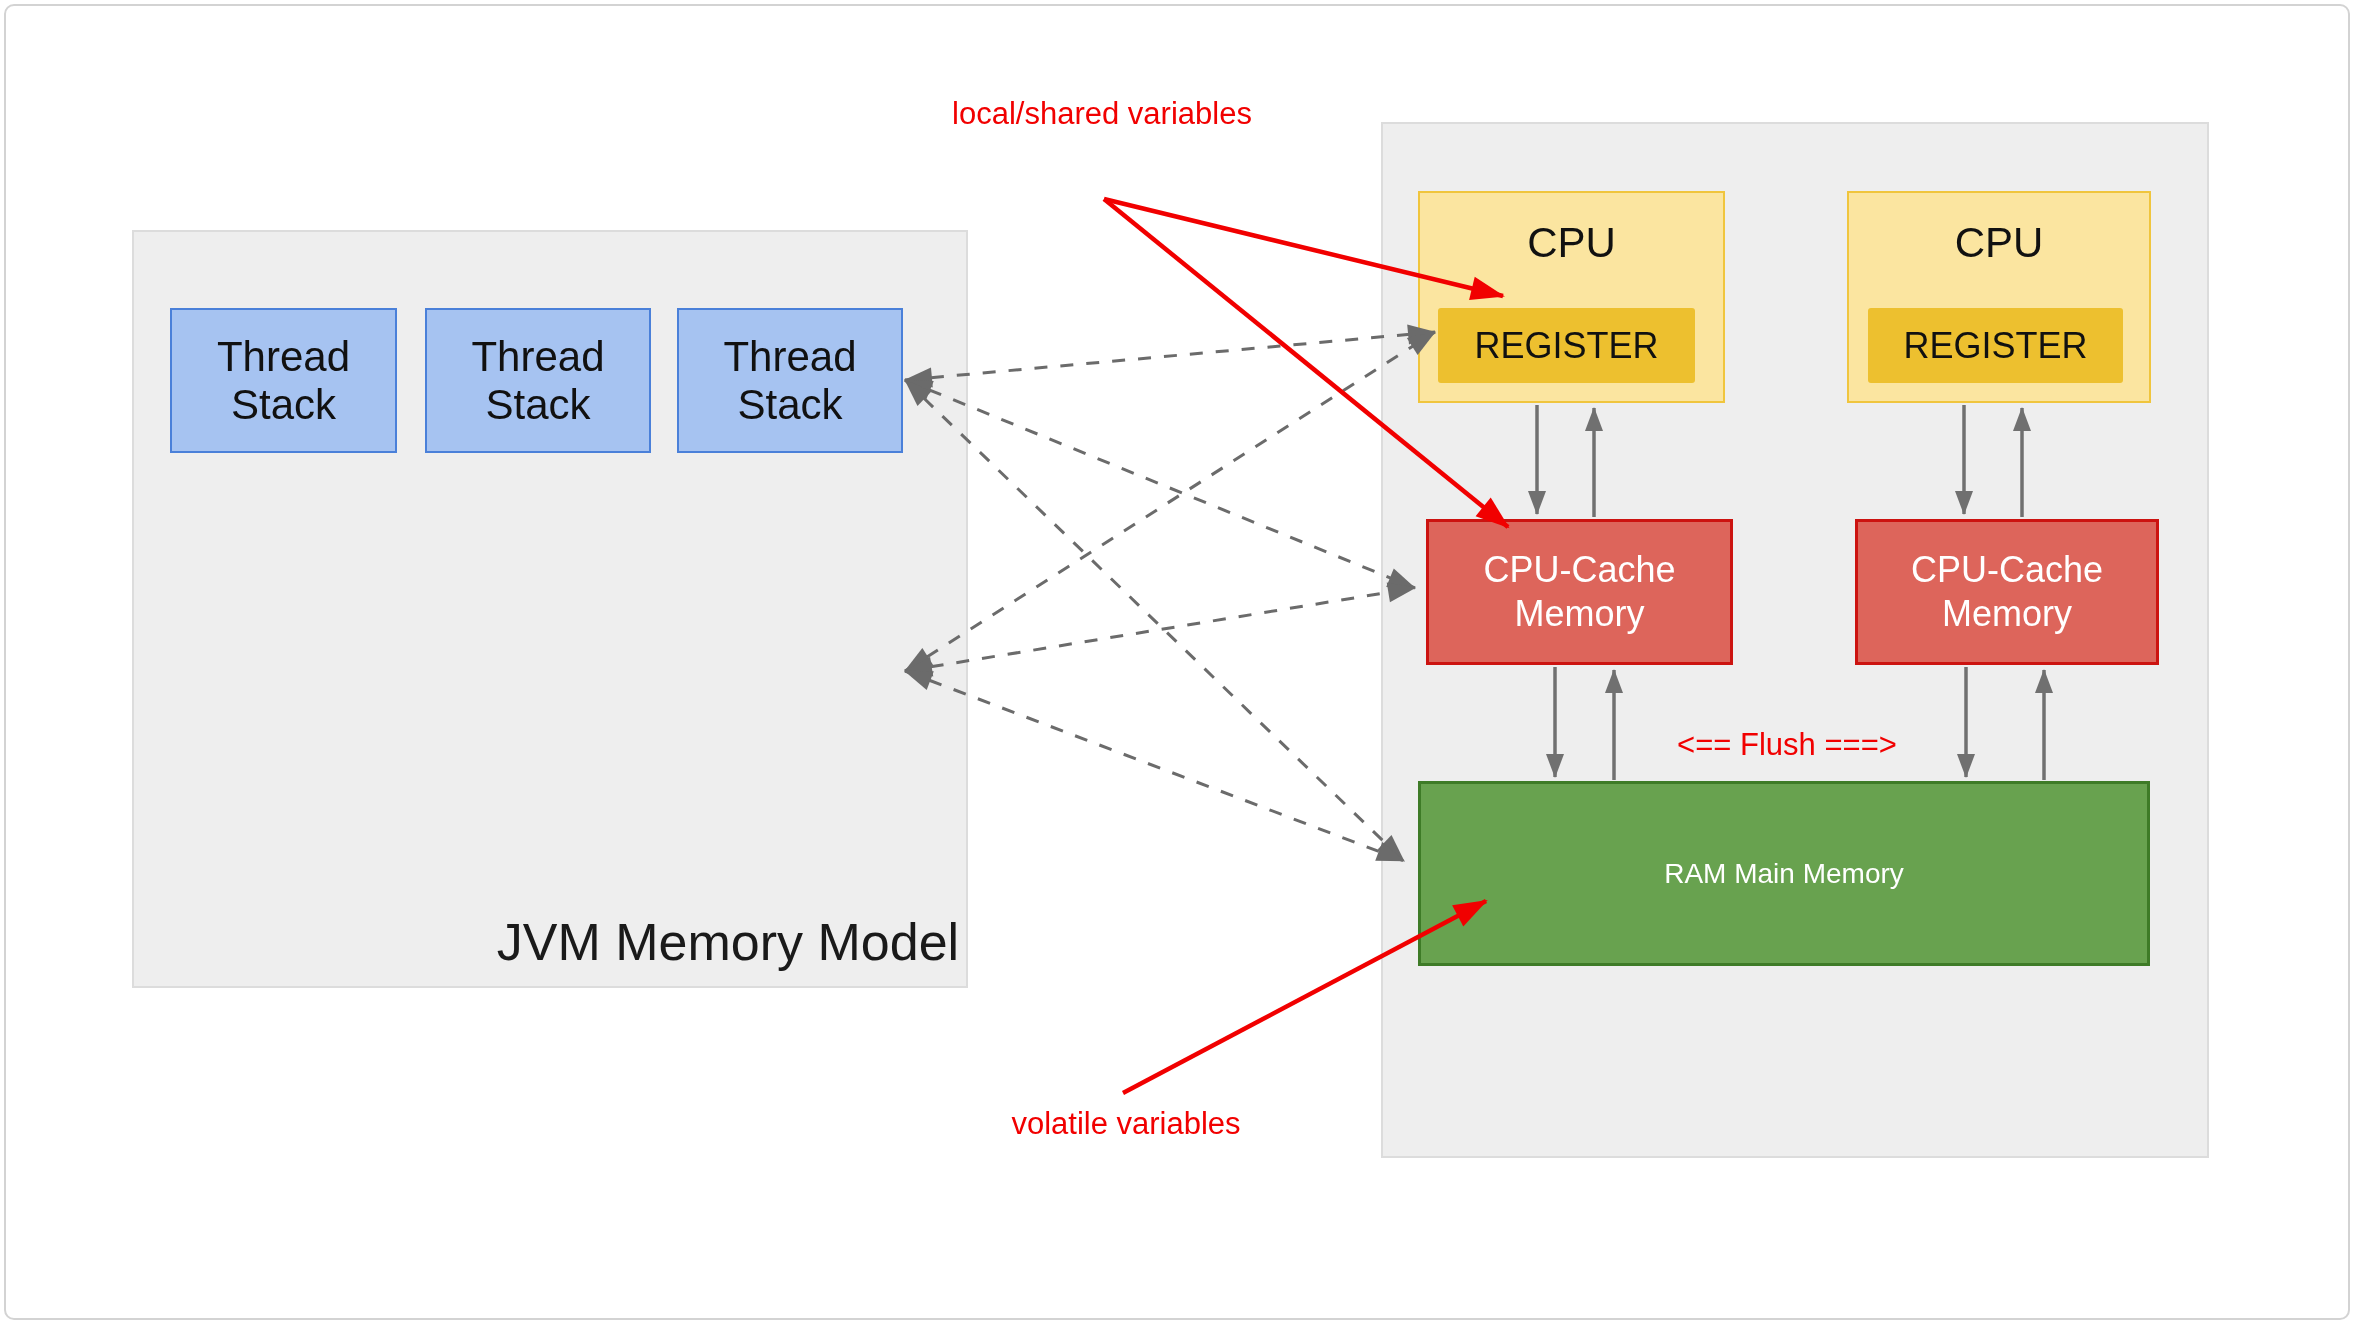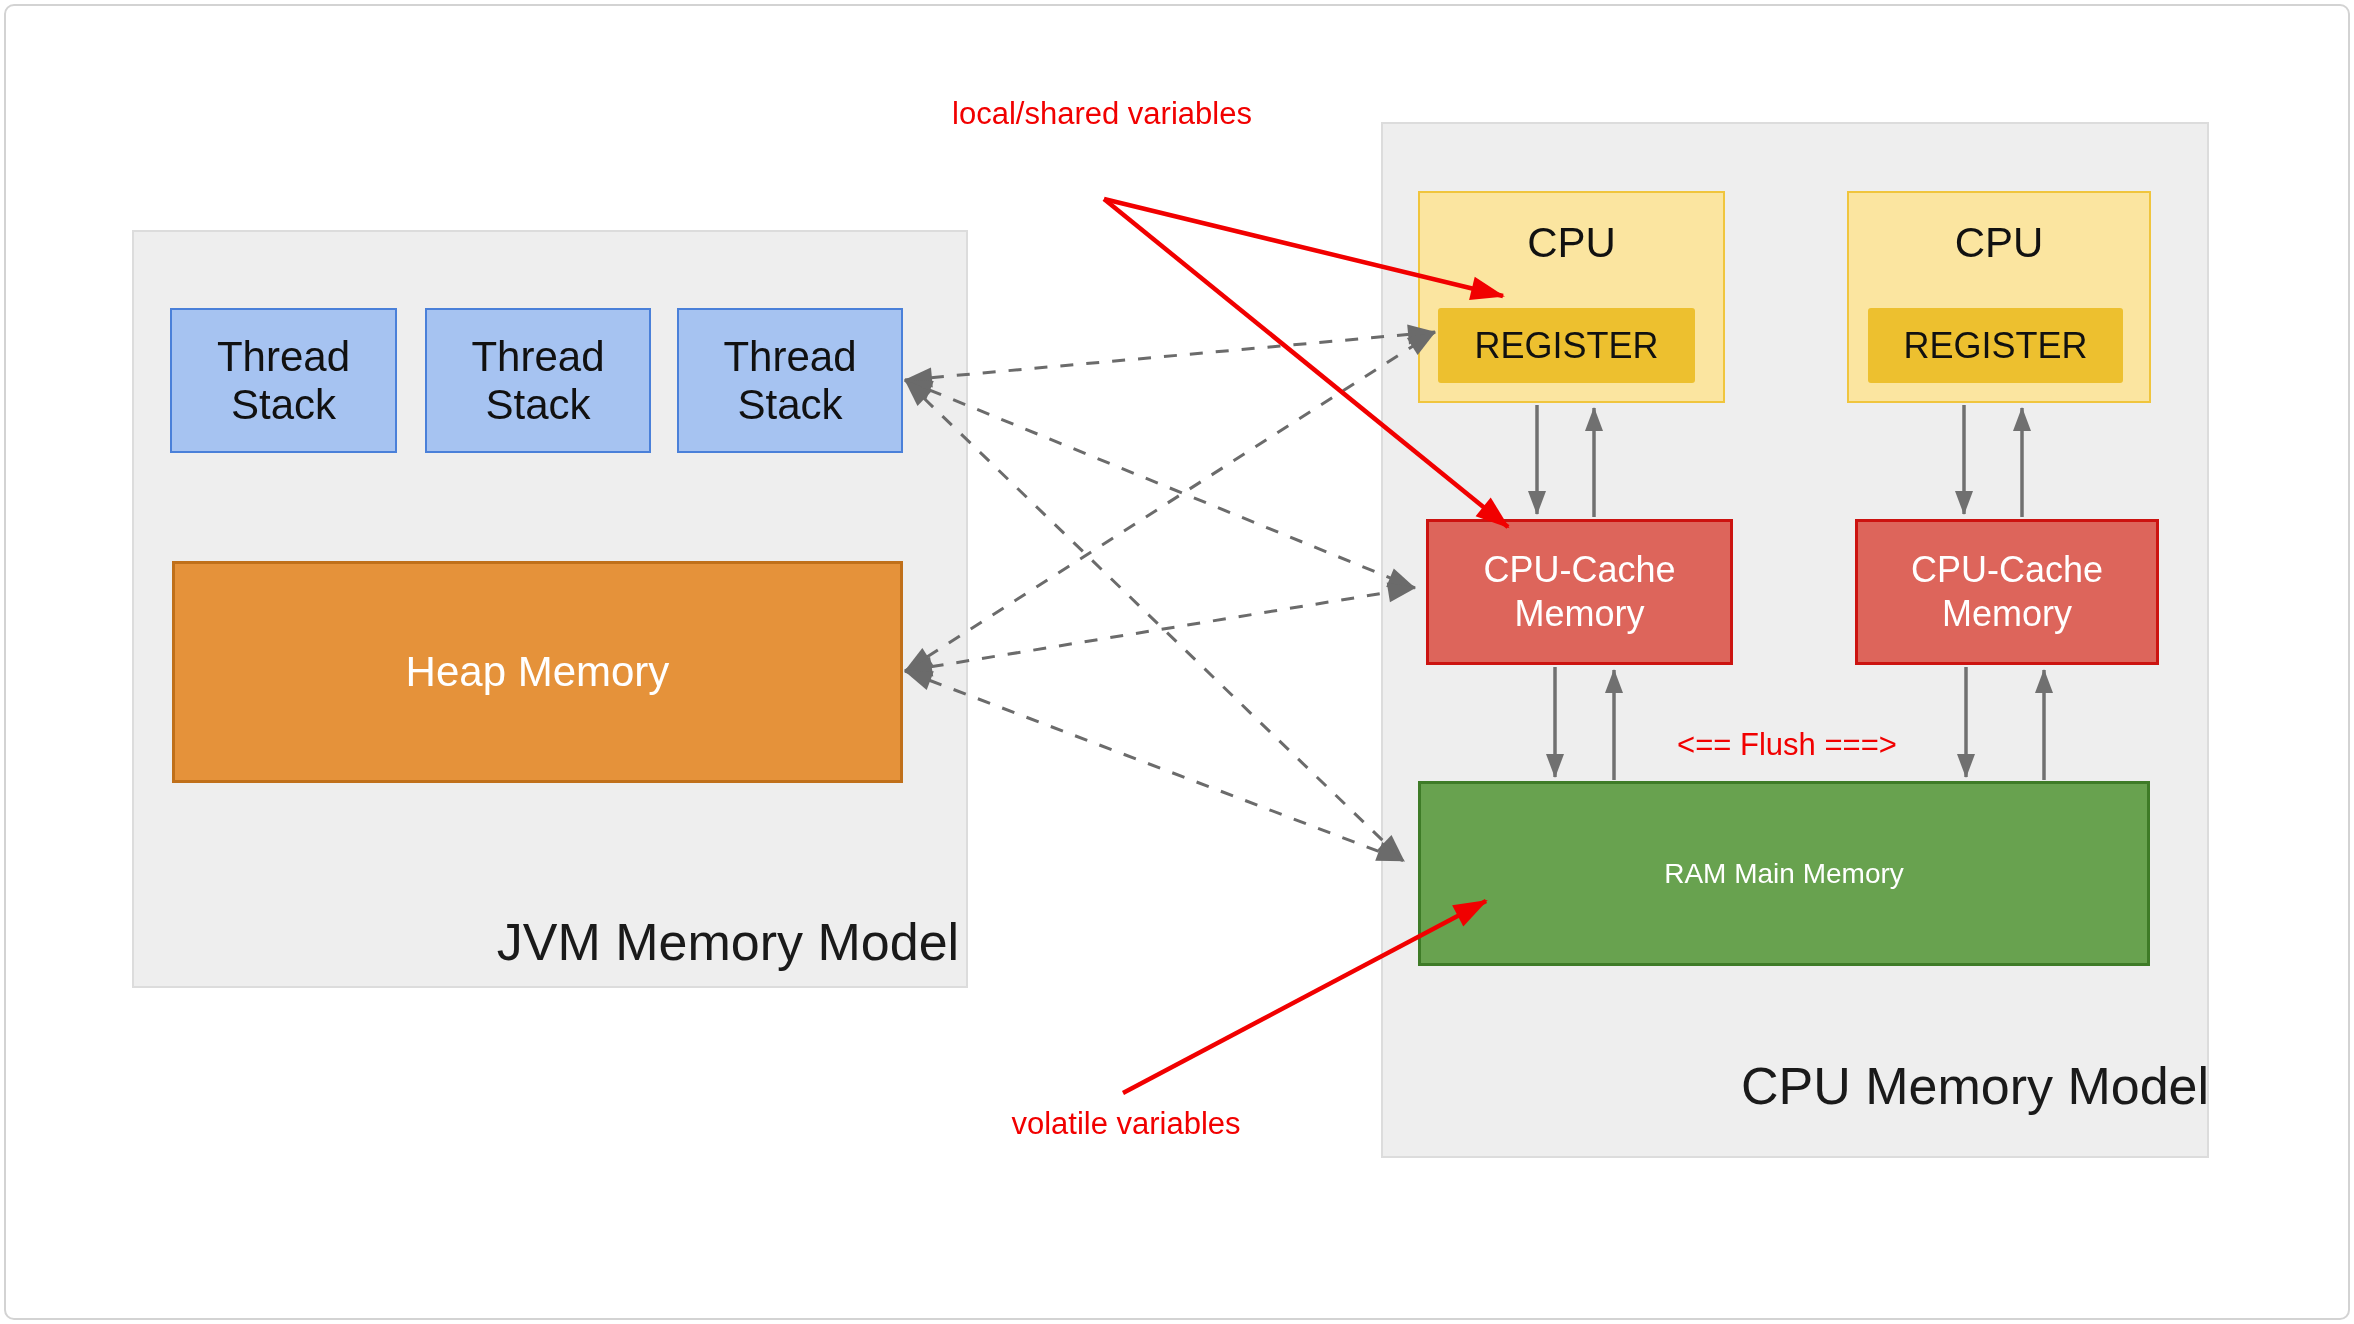--- a/index.html
+++ b/index.html
@@ -83,23 +83,20 @@
   <div class="box thread" style="left:170px; top:308px; width:227px; height:145px;">
     <span>Thread Stack</span>
   </div>
   <div class="box thread" style="left:425px; top:308px; width:226px; height:145px;">
     <span>Thread Stack</span>
   </div>
   <div class="box thread" style="left:677px; top:308px; width:226px; height:145px;">
     <span>Thread Stack</span>
   </div>
 
-  <div class="box heap" style="left:172px; top:561px; width:731px; height:222px;">
-    <span>Heap Memory</span>
-  </div>
 
   <div class="section-title" style="left:428px; top:912px; width:600px;">JVM Memory Model</div>
 
   <div class="panel" style="left:1381px; top:122px; width:828px; height:1036px;"></div>
 
   <div class="box cpu" style="left:1418px; top:191px; width:307px; height:212px;">
     <span class="cpu-label">CPU</span>
   </div>
   <div class="box register" style="left:1438px; top:290px; width:257px; height:75px;">
     <span>REGISTER</span>
@@ -118,21 +115,20 @@
   <div class="box cache" style="left:1847px; top:519px; width:304px; height:146px;">
     <span style="width:220px;">CPU-Cache Memory</span>
   </div>
 
   <div class="red-note flush" style="left:1637px; top:726px; width:300px;">&lt;== Flush ===&gt;</div>
 
   <div class="box ram" style="left:1418px; top:781px; width:732px; height:185px;">
     <span>RAM Main Memory</span>
   </div>
 
-  <div class="section-title" style="left:1675px; top:1056px; width:600px;">CPU Memory Model</div>
 
   <div class="red-note" style="left:952px; top:95px; width:300px;text-align:center;">local/shared variables</div>
 
   <div class="red-note" style="left:976px; top:1105px; width:300px;">volatile variables</div>
 
   <svg class="overlay" width="2354" height="1324" viewBox="0 0 2354 1324">
     <defs>
       <marker id="arrow-dash" markerUnits="userSpaceOnUse" markerWidth="32" markerHeight="24" refX="29" refY="12" orient="auto-start-reverse">
         <path d="M2,2 L30,12 L2,22 Z" fill="#6b6b6b"></path>
       </marker>

